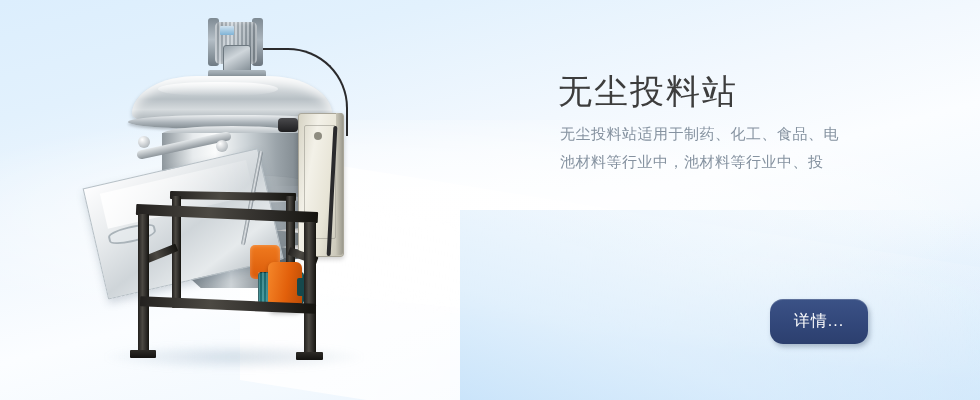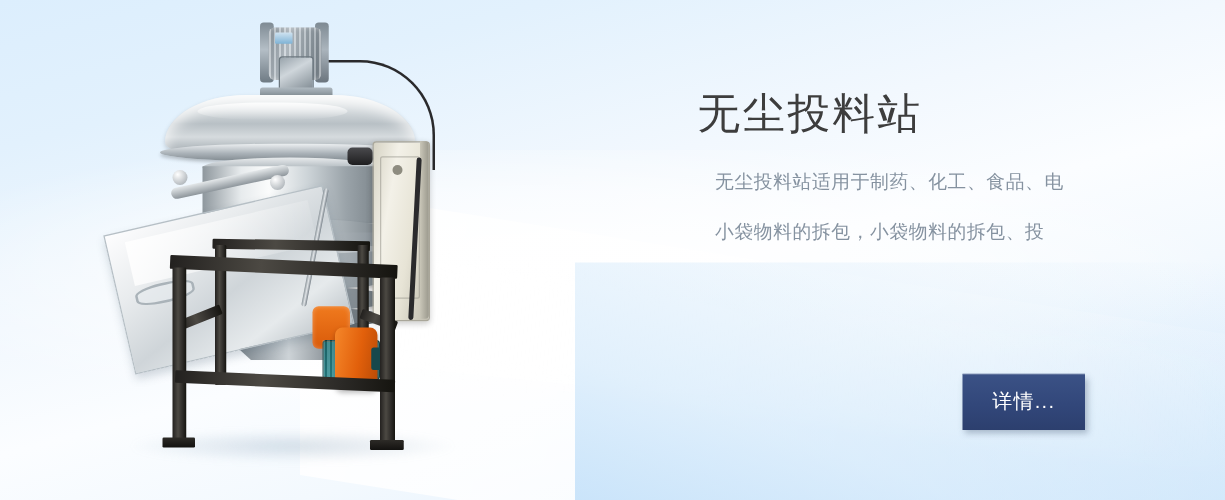--- a/index.html
+++ b/index.html
@@ -157,24 +157,24 @@
 
   
   .ground{left:14px;top:344px;width:260px;height:26px;border-radius:50%;
     background:radial-gradient(ellipse at 50% 50%,rgba(120,150,175,.28),rgba(120,150,175,0) 72%);
     filter:blur(3px);}
 
   
   .content{position:absolute;left:558px;top:0;width:360px;height:400px;}
   .title{position:absolute;top:48px;left:0;font-size:34px;color:#3d3d3d;letter-spacing:2px;line-height:1.2;font-weight:400;}
   .desc{position:absolute;top:120px;left:2px;width:312px;font-size:15px;line-height:28px;color:#8592a0;letter-spacing:.5px;}
-  .desc p{margin:12px;}
+  .desc p{margin:0;}
   .btn{
     position:absolute;left:212px;top:299px;width:98px;height:45px;
-    border-radius:0;border:0;cursor:pointer;
+    border-radius:13px;border:0;cursor:pointer;
     background:linear-gradient(180deg,#3b5286 0%,#32477a 55%,#2c3f6e 100%);
     color:#fff;font-size:16px;letter-spacing:1px;
     font-family:"Liberation Sans","DejaVu Sans",sans-serif;
     box-shadow:2px 3px 5px rgba(60,80,110,.35),inset 0 1px 0 rgba(255,255,255,.18);
     text-align:center;
   }
 </style>
 </head>
 <body>
 
@@ -245,19 +245,19 @@
     <div class="pc leg rail-mid"></div>
     <div class="pc foot foot-l"></div>
     <div class="pc foot foot-r"></div>
   </div>
 
   <div class="content">
     <h1 class="title">无尘投料站</h1>
 
     <div class="desc">
       <p>无尘投料站适用于制药、化工、食品、电</p>
-      <p>小袋物料的拆包，小袋物料的拆包、投</p>
+      <p>池材料等行业中，池材料等行业中、投</p>
     </div>
 
     <button class="btn">详情...</button>
   </div>
 
 </div>
 
 </body></html>

